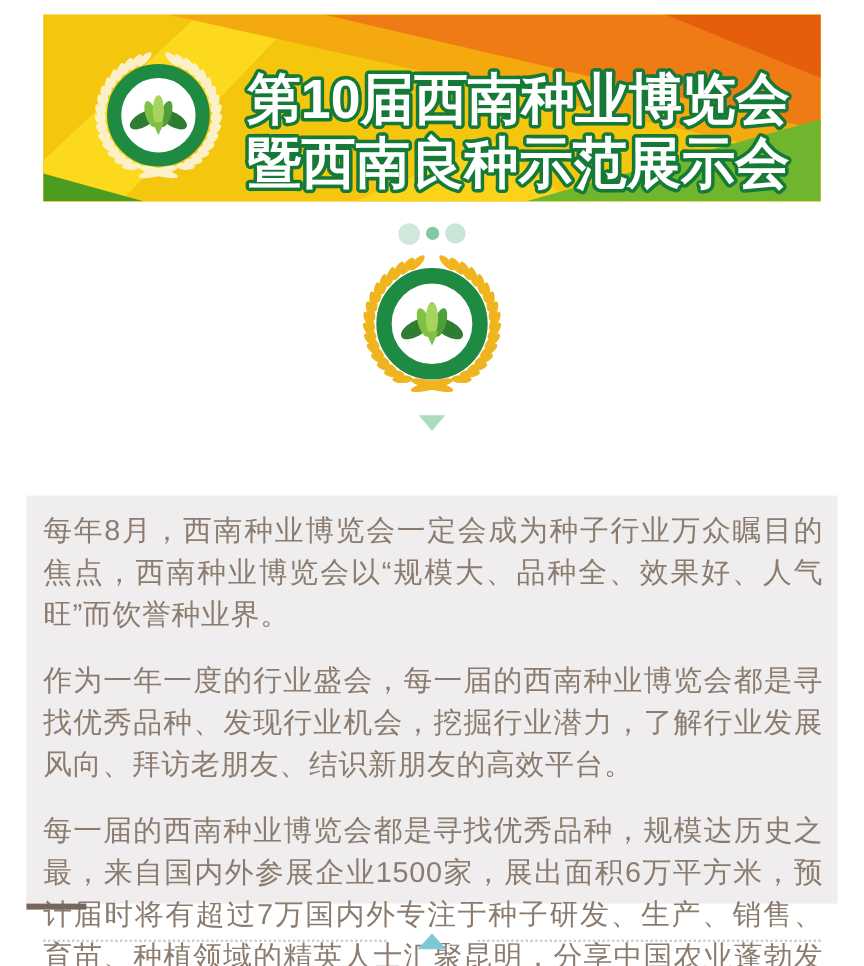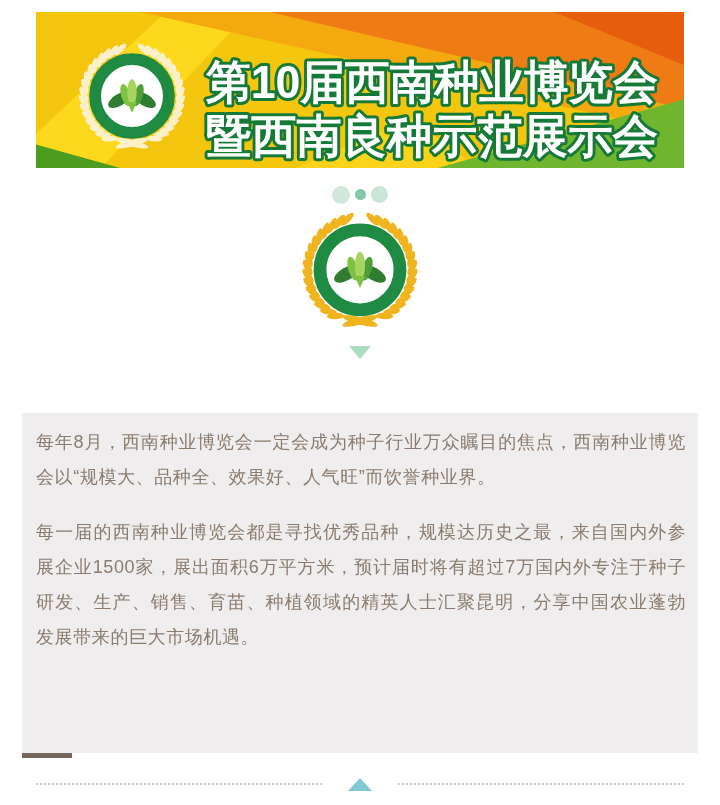--- a/index.html
+++ b/index.html
@@ -33,21 +33,21 @@
 
   
   .logo-main{position:absolute;left:296px;top:207px;width:128px;height:132px;}
   .tri-down{position:absolute;left:349px;top:346px;width:0;height:0;
             border-left:11px solid transparent;border-right:11px solid transparent;
             border-top:13px solid #a9dcc0;}
 
   
   .card{position:absolute;left:22px;top:413px;width:676px;height:340px;background:#efeded;
         box-sizing:border-box;padding:12px 12px 0 14px;}
-  .card p{margin:0 0 20px 0;font-size:18px;line-height:35px;letter-spacing:0.6px;
+  .card p{margin:0 0 20px 0;font-size:24px;line-height:35px;letter-spacing:0.6px;
           color:#8b7c6f;text-align:justify;}
   .accent-bar{position:absolute;left:22px;top:753px;width:50px;height:5px;background:#77665c;}
 
   
   .footer-divider{position:absolute;left:36px;right:36px;top:775px;height:18px;
                   display:flex;align-items:center;}
   .dotline{flex:1;height:0;border-top:2px dotted #cccccc;}
   .tri-up{width:0;height:0;margin:0 26px;
           border-left:12px solid transparent;border-right:12px solid transparent;
           border-bottom:13px solid #7fc9d5;}
@@ -162,20 +162,21 @@
         <ellipse cx="73" cy="61" rx="12.5" ry="6" fill="#2f7d33" transform="rotate(30 73 61)"></ellipse>
         <ellipse cx="53.5" cy="56" rx="4.6" ry="11.5" fill="#7fc243" transform="rotate(-16 53.5 56)"></ellipse>
         <ellipse cx="66.5" cy="56" rx="4.6" ry="11.5" fill="#4e9e3a" transform="rotate(16 66.5 56)"></ellipse>
         <ellipse cx="60" cy="53" rx="4.8" ry="13" fill="#a6d45e"></ellipse>
         <path d="M60,74 L55,63 L65,63 Z" fill="#7fc243"></path>
       </svg></div>
   <div class="tri-down"></div>
 
   <div class="card">
     <p>每年8月，西南种业博览会一定会成为种子行业万众瞩目的焦点，西南种业博览会以“规模大、品种全、效果好、人气旺”而饮誉种业界。</p>
+    <p>作为一年一度的行业盛会，每一届的西南种业博览会都是寻找优秀品种、发现行业机会，挖掘行业潜力，了解行业发展风向、拜访老朋友、结识新朋友的高效平台。</p>
     <p>每一届的西南种业博览会都是寻找优秀品种，规模达历史之最，来自国内外参展企业1500家，展出面积6万平方米，预计届时将有超过7万国内外专注于种子研发、生产、销售、育苗、种植领域的精英人士汇聚昆明，分享中国农业蓬勃发展带来的巨大市场机遇。</p>
   </div>
   <div class="accent-bar"></div>
 
   <div class="footer-divider">
     <div class="dotline"></div>
     <div class="tri-up"></div>
     <div class="dotline"></div>
   </div>
 

